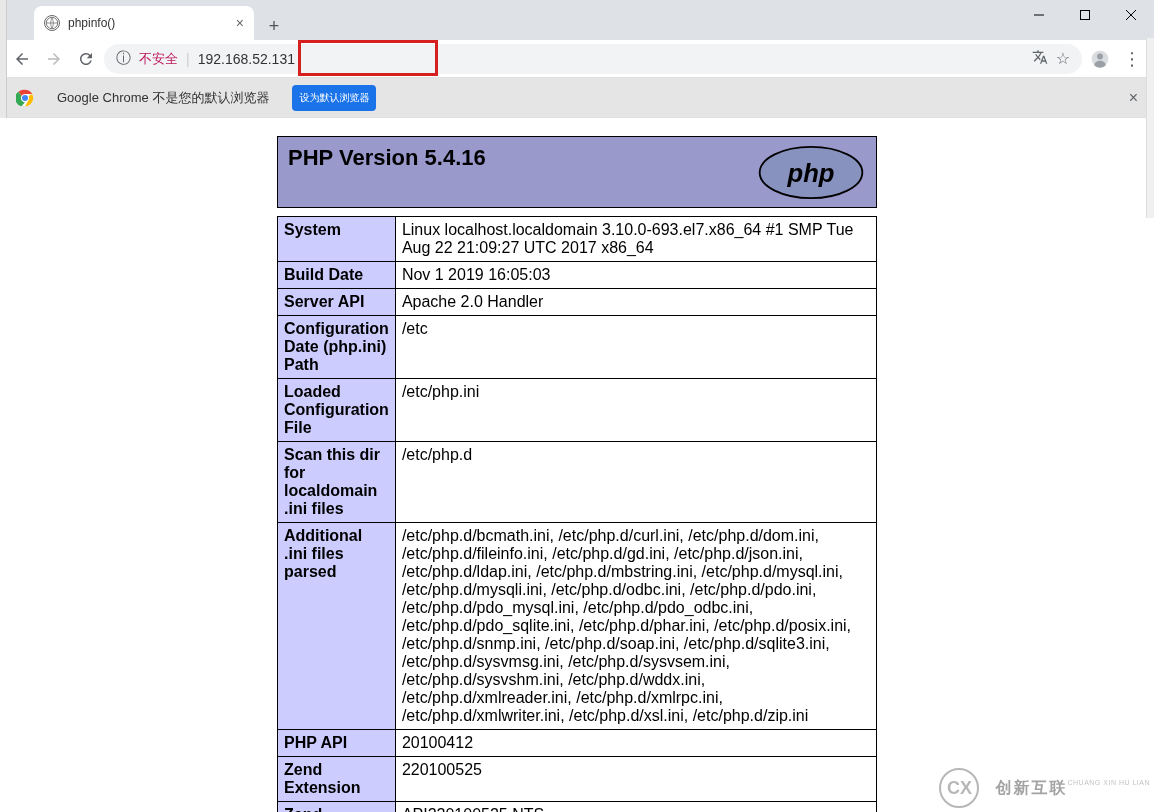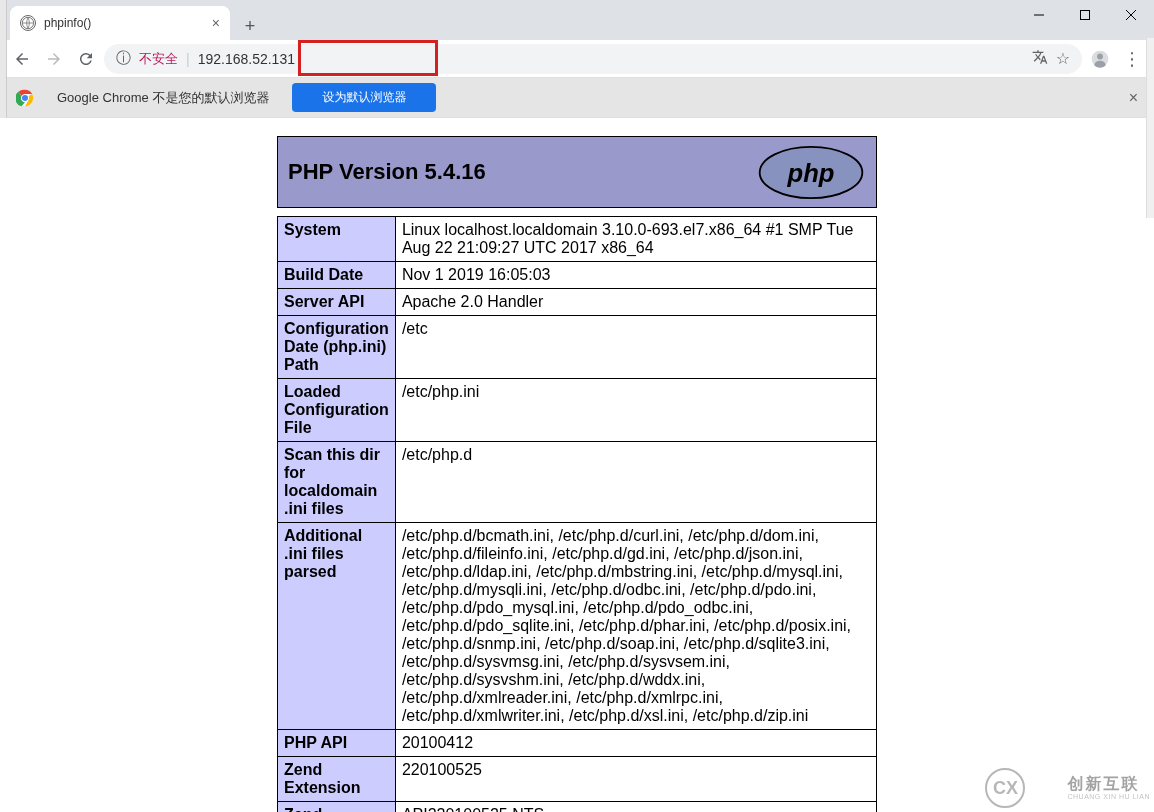--- a/index.html
+++ b/index.html
@@ -1,20 +1,20 @@
 <!DOCTYPE html>
 <html><head>
 <meta charset="utf-8">
 <style>
 * { margin: 0; padding: 0; box-sizing: border-box; }
 body { font-family: "Segoe UI", Arial, sans-serif; background: #fff; overflow: hidden; }
 .window { width: 1154px; height: 812px; position: relative; background: #fff; display: flex; flex-direction: column; }
 
 
-.titlebar { height: 40px; display: flex; align-items: flex-start; background: #dee1e6; }
+.titlebar { height: 40px; display: flex; align-items: flex-start; background: #dee1e6; padding-left: 24px; }
 .tab-strip { flex: 1; display: flex; align-items: flex-end; height: 40px; padding-left: 10px; }
 .tab { background: #fff; height: 34px; border-radius: 8px 8px 0 0; display: flex; align-items: center; padding: 0 10px; width: 220px; gap: 8px; font-size: 12px; color: #333; margin-top: 6px; }
 .tab .favicon { width: 16px; height: 16px; border: 1px solid #666; border-radius: 50%; display: flex; align-items: center; justify-content: center; font-size: 10px; }
 .tab .title { flex: 1; white-space: nowrap; overflow: hidden; }
 .tab .close { color: #666; font-size: 14px; cursor: pointer; }
 .newtab { width: 28px; height: 28px; display: flex; align-items: center; justify-content: center; color: #555; font-size: 18px; margin: 6px 0 0 6px; cursor: pointer; }
 .win-controls { display: flex; }
 .win-btn { width: 46px; height: 30px; display: flex; align-items: center; justify-content: center; color: #333; font-size: 12px; cursor: pointer; }
 .win-btn svg { width: 10px; height: 10px; }
 
@@ -24,48 +24,48 @@
 .nav-btn.disabled { color: #bbb; }
 .addr-bar { flex: 1; height: 30px; background: #f1f3f4; border-radius: 15px; display: flex; align-items: center; padding: 0 12px; gap: 8px; font-size: 14px; color: #333; position: relative; }
 .addr-bar .insecure { font-size: 13px; color: #be185d; }
 .addr-bar .url { flex: 1; }
 .url-highlight { position: absolute; border: 3px solid #d62020; left: 194px; top: -4px; width: 140px; height: 36px; pointer-events: none; }
 .toolbar-icon { width: 28px; height: 28px; display: flex; align-items: center; justify-content: center; color: #5f6368; cursor: pointer; }
 
 
 .infobar { height: 40px; background: #e5e5e5; display: flex; align-items: center; padding: 0 16px; gap: 23px; border-bottom: 1px solid #e0e0e0; font-size: 13px; color: #333; }
 .infobar .chrome-logo { width: 18px; height: 18px; }
-.infobar .set-btn { background: #1a73e8; color: #fff; border: none; padding: 6px 30px; border-radius: 4px; font-size: 12px; cursor: pointer; }
+.infobar .set-btn { background: #1a73e8; color: #fff; border: none; padding: 6px 7px; border-radius: 4px; font-size: 10px; cursor: pointer; }
 .infobar .spacer { flex: 1; }
 .infobar .dismiss { color: #5f6368; font-size: 16px; cursor: pointer; }
 
 
 .content { flex: 1; overflow-y: auto; background: #fff; position: relative; }
 .content-inner { width: 600px; margin: 18px auto 0; }
-.php-header { border: 1px solid #000; background: #9999cc; padding: 8px 10px; display: flex; align-items: center; justify-content: space-between; margin-bottom: 8px; }
+.php-header { border: 1px solid #000; background: #9999cc; padding: 8px 10px; display: flex; align-items: flex-start; justify-content: space-between; margin-bottom: 8px; }
 .php-header h1 { font-size: 22px; font-weight: bold; color: #000; }
 .php-logo { width: 110px; height: 54px; }
 
 .info-table { width: 100%; border-collapse: collapse; font-size: 16px; }
 .info-table td { border: 1px solid #000; padding: 4px 6px; vertical-align: top; text-align: left; }
 .info-table .e { background: #ccccff; font-weight: bold; width: 95px; }
 .info-table .v { background: #ffffff; }
 
 
 .content::-webkit-scrollbar { width: 16px; }
 .content::-webkit-scrollbar-track { background: #f1f1f1; }
 .content::-webkit-scrollbar-thumb { background: #c1c1c1; }
 
 
 .left-sliver { position: absolute; left: 0; top: 0; width: 7px; height: 100%; background: #e8e8e8; border-right: 1px solid #ccc; }
 
 
-.watermark { position: absolute; right: 4px; bottom: 4px; display: flex; align-items: center; gap: 6px; opacity: 0.6; font-size: 12px; }
+.watermark { position: absolute; right: 4px; bottom: 4px; display: flex; align-items: center; gap: 16px; opacity: 0.6; font-size: 12px; }
 .watermark .wm-icon { width: 40px; height: 40px; border: 2px solid #888; border-radius: 50%; display: flex; align-items: center; justify-content: center; font-size: 18px; font-weight: bold; color: #888; }
-.watermark .wm-text { display: flex; flex-direction: column; line-height: 1.1; margin-left: 36px; }
+.watermark .wm-text { display: flex; flex-direction: row; line-height: 1.1; }
 .watermark .wm-cn { font-size: 16px; font-weight: bold; letter-spacing: 2px; color: #666; }
 .watermark .wm-en { font-size: 7px; color: #999; letter-spacing: 0.5px; }
 
 .right-sliver { position: absolute; right: 0; top: 38px; width: 8px; height: 180px; background: #f0f0f0; border-left: 1px solid #ddd; }
 </style>
 </head>
 <body>
 
 <div class="window">
   <div class="left-sliver"></div>

